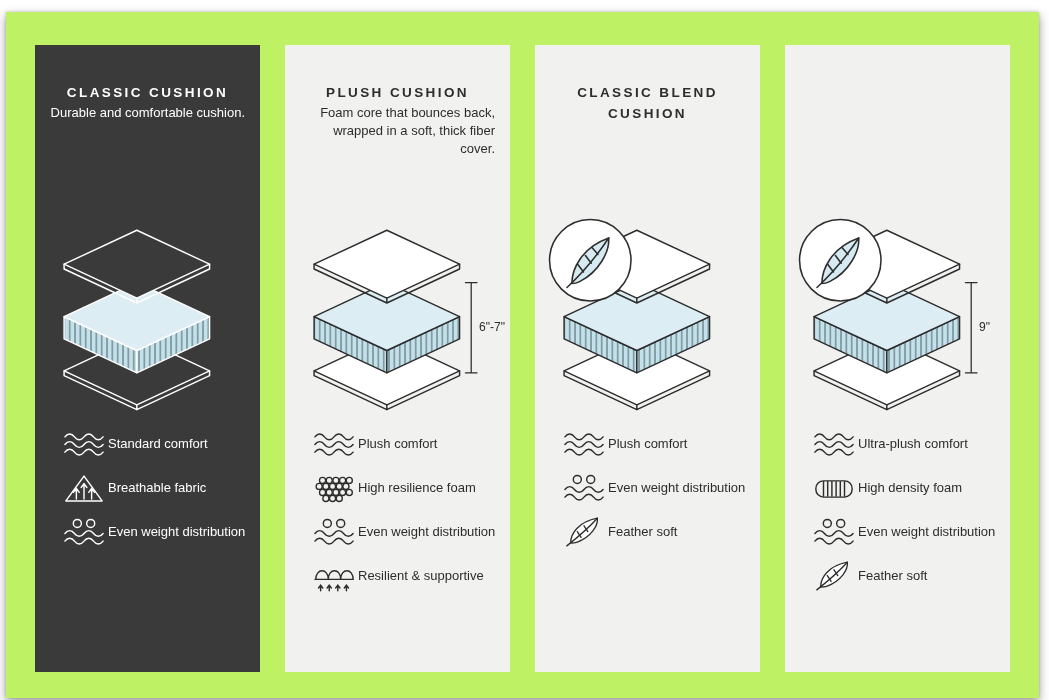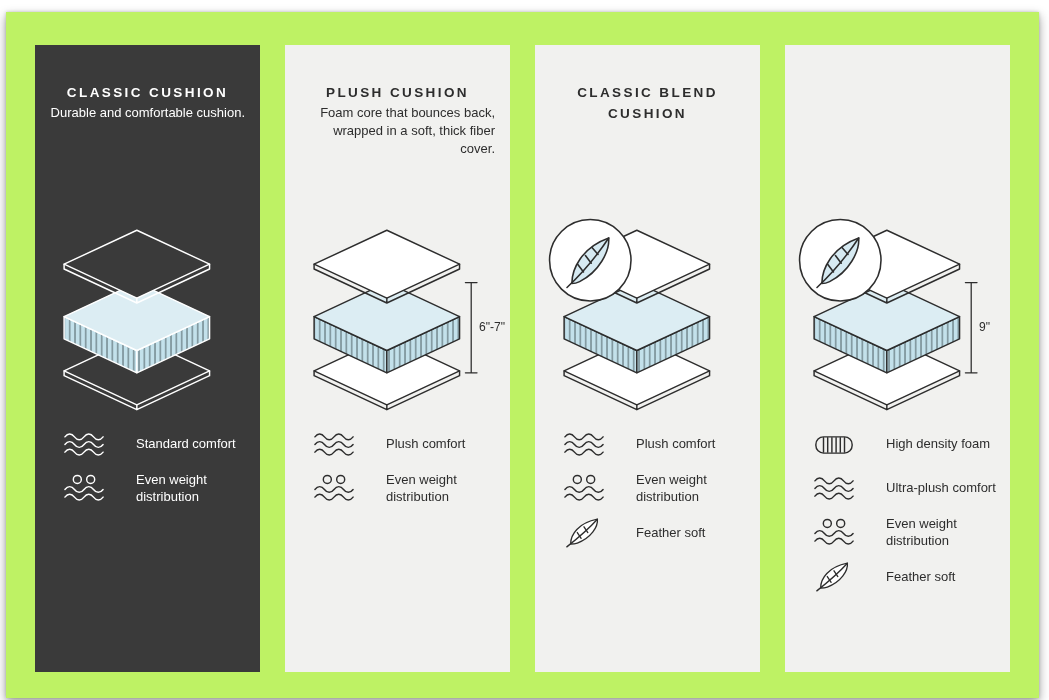--- a/index.html
+++ b/index.html
@@ -15,21 +15,21 @@
     width:225px; height:627px; background:#f1f1ef; color:#2d2d2d;
     --cover-fill:#ffffff;
     display:flex; flex-direction:column; align-items:center; padding:38px 0 0 0;
   }
   .panel.dark { background:#3a3a3a; color:#ffffff; --cover-fill:#3a3a3a; }
   .head { height:126px; width:100%; padding:0 15px; }
   .panel-title { font-size:13.5px; font-weight:bold; letter-spacing:2.4px; line-height:1.55; text-align:center; }
   .panel-desc { font-size:13px; line-height:1.4; text-align:right; }
   .illus { height:217px; width:100%; display:flex; align-items:center; justify-content:center; }
   .features { width:100%; padding:2px 8px 0 28px; }
-  .feature { display:flex; align-items:center; gap:31px; min-height:33px; margin-bottom:11px; }
+  .feature { display:flex; align-items:center; gap:3px; min-height:33px; margin-bottom:11px;text-align:center; }
   .ficon { width:42px; flex:0 0 42px; display:flex; justify-content:center; align-items:center; }
   .flabel { font-size:13px; line-height:1.3; }
 </style>
 </head>
 <body>
 
 <svg width="0" height="0" style="position:absolute" aria-hidden="true">
   <defs>
     <pattern id="foamHatch" width="5.5" height="4" patternUnits="userSpaceOnUse">
       <rect width="5.5" height="4" fill="#c3e1eb"></rect>
@@ -151,20 +151,28 @@
           <span class="ficon">
               <svg width="42" height="31" viewBox="0 0 44 32">
                 <use href="#sym-wave"></use>
               </svg>
             </span>
           <span class="flabel">Standard comfort</span>
         </div>
         <div class="feature">
           <span class="ficon">
               <svg width="42" height="31" viewBox="0 0 44 32">
+                <use href="#sym-breathable"></use>
+              </svg>
+            </span>
+          <span class="flabel">Breathable fabric</span>
+        </div>
+        <div class="feature">
+          <span class="ficon">
+              <svg width="42" height="31" viewBox="0 0 44 32">
                 <use href="#sym-weight"></use>
               </svg>
             </span>
           <span class="flabel">Even weight distribution</span>
         </div>
       </div>
     </div>
 
     <div class="panel">
       <div class="head">
@@ -185,24 +193,40 @@
           <span class="ficon">
               <svg width="42" height="31" viewBox="0 0 44 32">
                 <use href="#sym-wave"></use>
               </svg>
             </span>
           <span class="flabel">Plush comfort</span>
         </div>
         <div class="feature">
           <span class="ficon">
               <svg width="42" height="31" viewBox="0 0 44 32">
+                <use href="#sym-cells"></use>
+              </svg>
+            </span>
+          <span class="flabel">High resilience foam</span>
+        </div>
+        <div class="feature">
+          <span class="ficon">
+              <svg width="42" height="31" viewBox="0 0 44 32">
                 <use href="#sym-weight"></use>
               </svg>
             </span>
           <span class="flabel">Even weight distribution</span>
+        </div>
+        <div class="feature">
+          <span class="ficon">
+              <svg width="42" height="31" viewBox="0 0 44 32">
+                <use href="#sym-spring"></use>
+              </svg>
+            </span>
+          <span class="flabel">Resilient &amp; supportive</span>
         </div>
       </div>
     </div>
 
     <div class="panel">
       <div class="head">
         <div class="panel-title">CLASSIC BLEND CUSHION</div>
       </div>
       <div class="illus">
         <svg width="226" height="200" viewBox="0 0 232 205">
@@ -248,32 +272,32 @@
           <g stroke="currentColor" stroke-width="1.3" fill="none" stroke-linecap="round">
             <path d="M192,66 V159 M186,66 H198 M186,159 H198"></path>
             <text x="200" y="116" stroke="none" fill="currentColor" style="font-size:12.5px">9"</text>
           </g>
         </svg>
       </div>
       <div class="features">
         <div class="feature">
           <span class="ficon">
               <svg width="42" height="31" viewBox="0 0 44 32">
+                <use href="#sym-wave"></use>
+              </svg>
+            </span>
+          <span class="flabel">Ultra-plush comfort</span>
+        </div>
+        <div class="feature">
+          <span class="ficon">
+              <svg width="42" height="31" viewBox="0 0 44 32">
                 <use href="#sym-density"></use>
               </svg>
             </span>
           <span class="flabel">High density foam</span>
-        </div>
-        <div class="feature">
-          <span class="ficon">
-              <svg width="42" height="31" viewBox="0 0 44 32">
-                <use href="#sym-wave"></use>
-              </svg>
-            </span>
-          <span class="flabel">Ultra-plush comfort</span>
         </div>
         <div class="feature">
           <span class="ficon">
               <svg width="42" height="31" viewBox="0 0 44 32">
                 <use href="#sym-weight"></use>
               </svg>
             </span>
           <span class="flabel">Even weight distribution</span>
         </div>
         <div class="feature">

